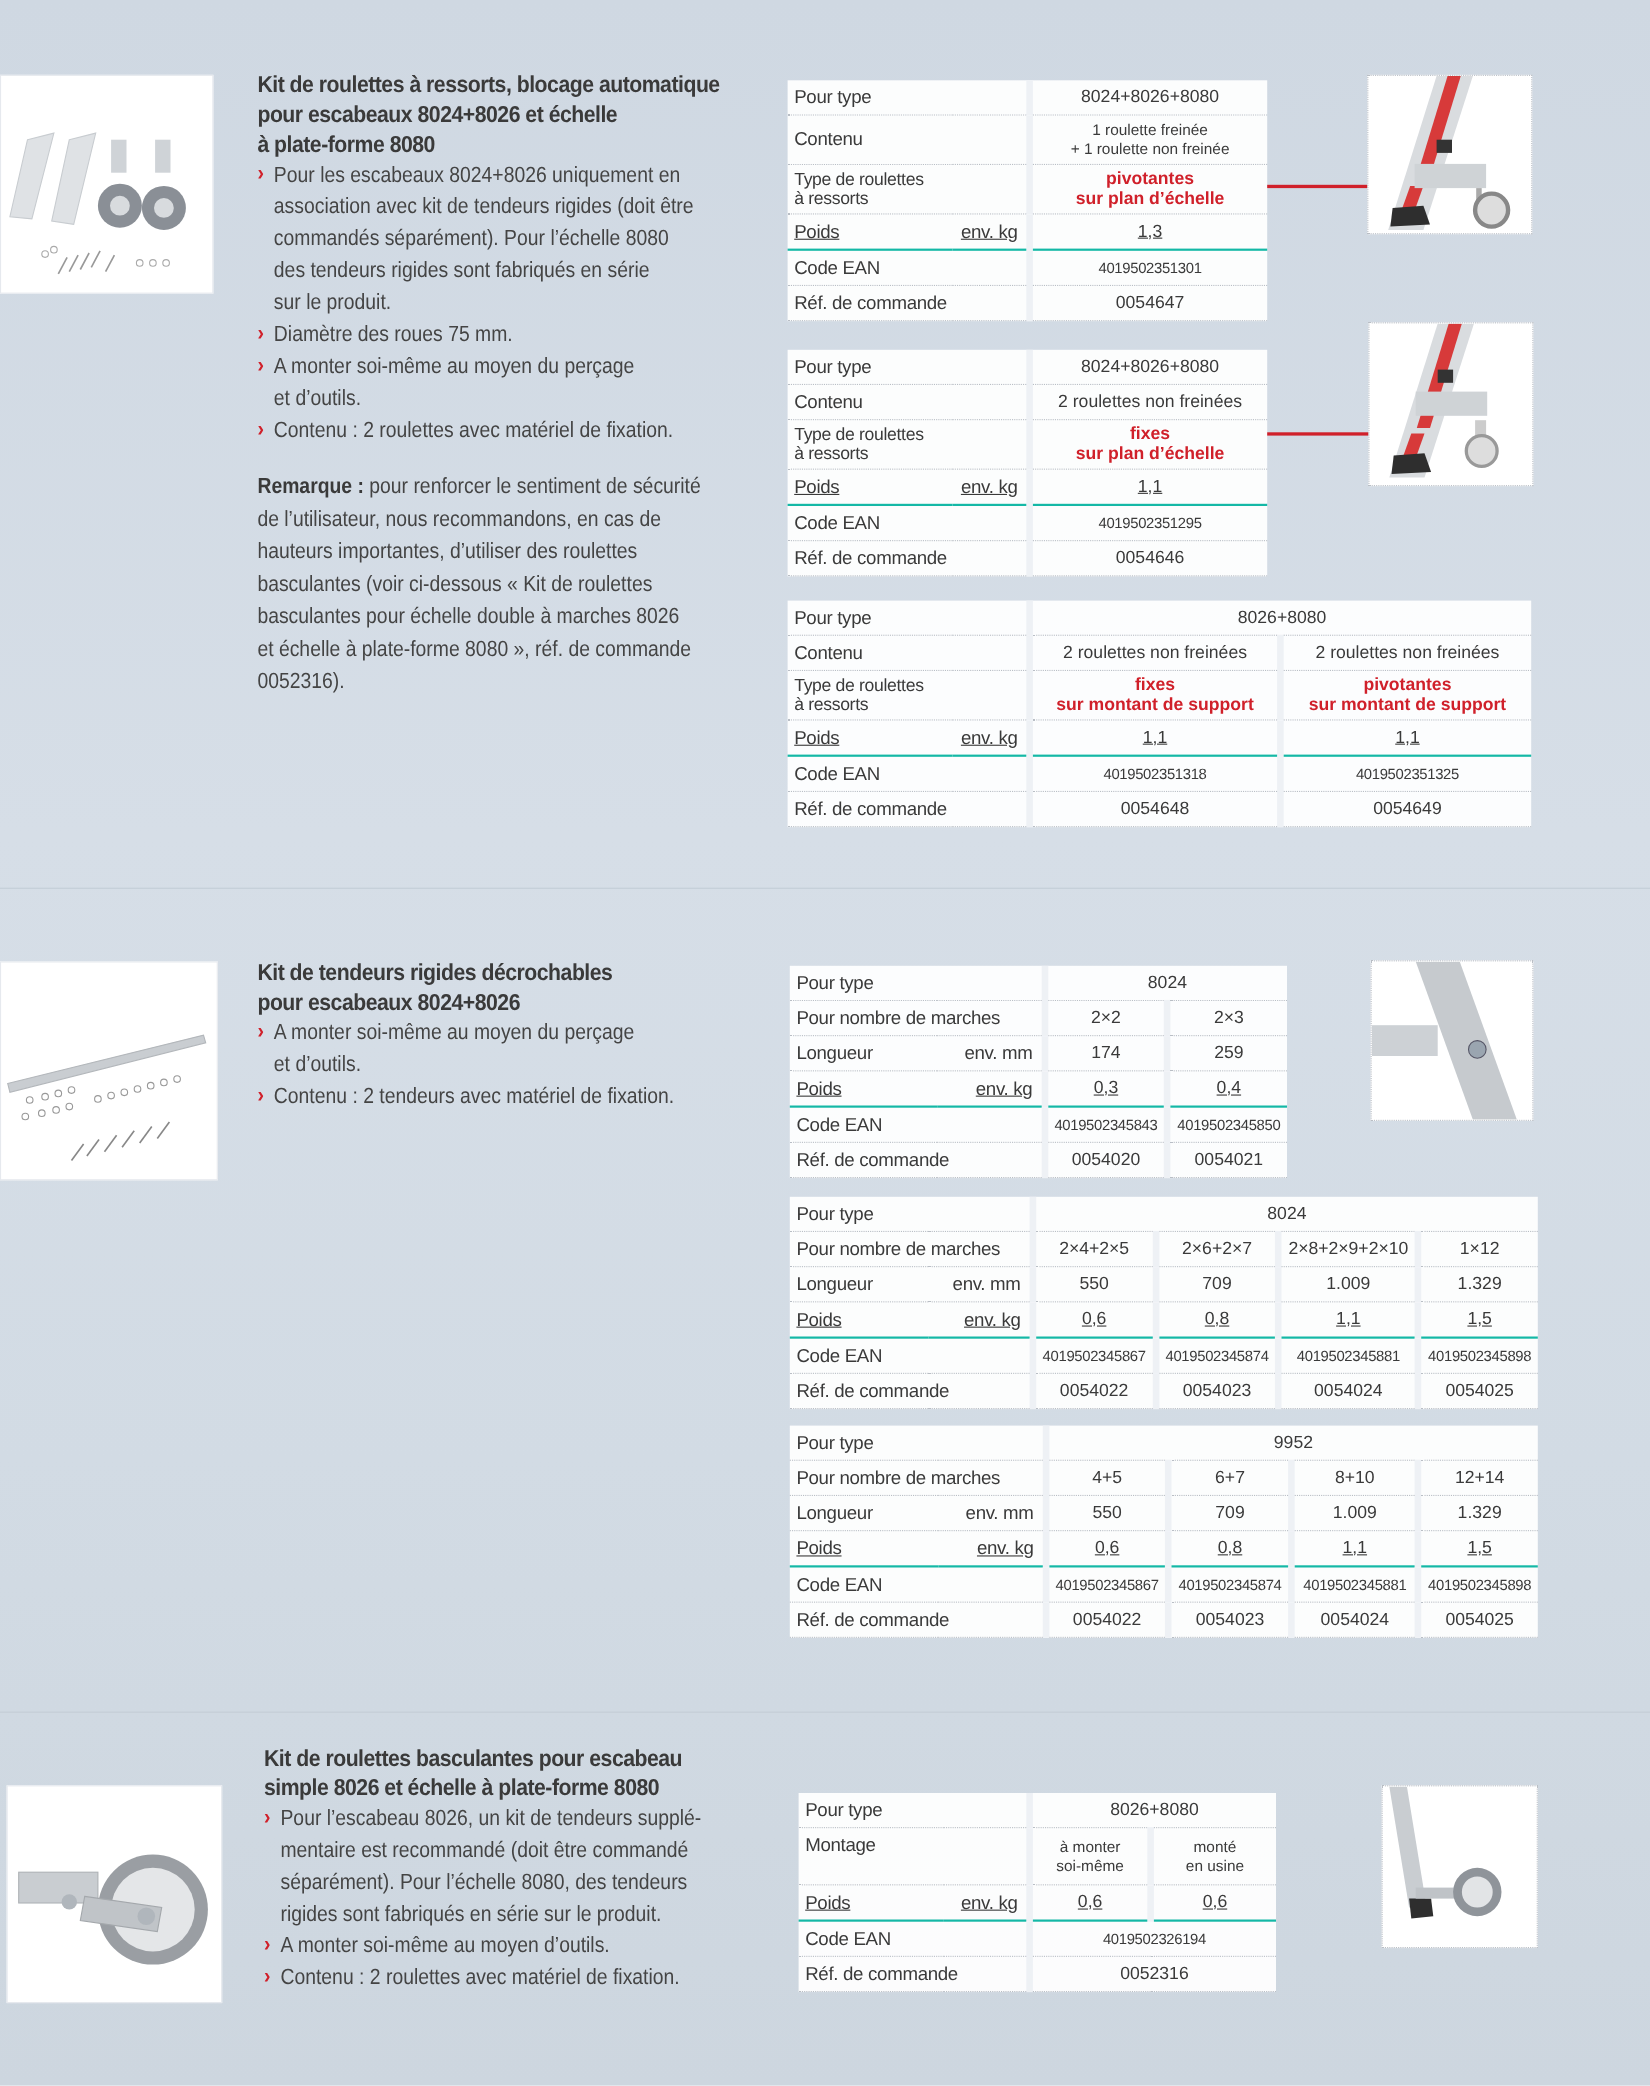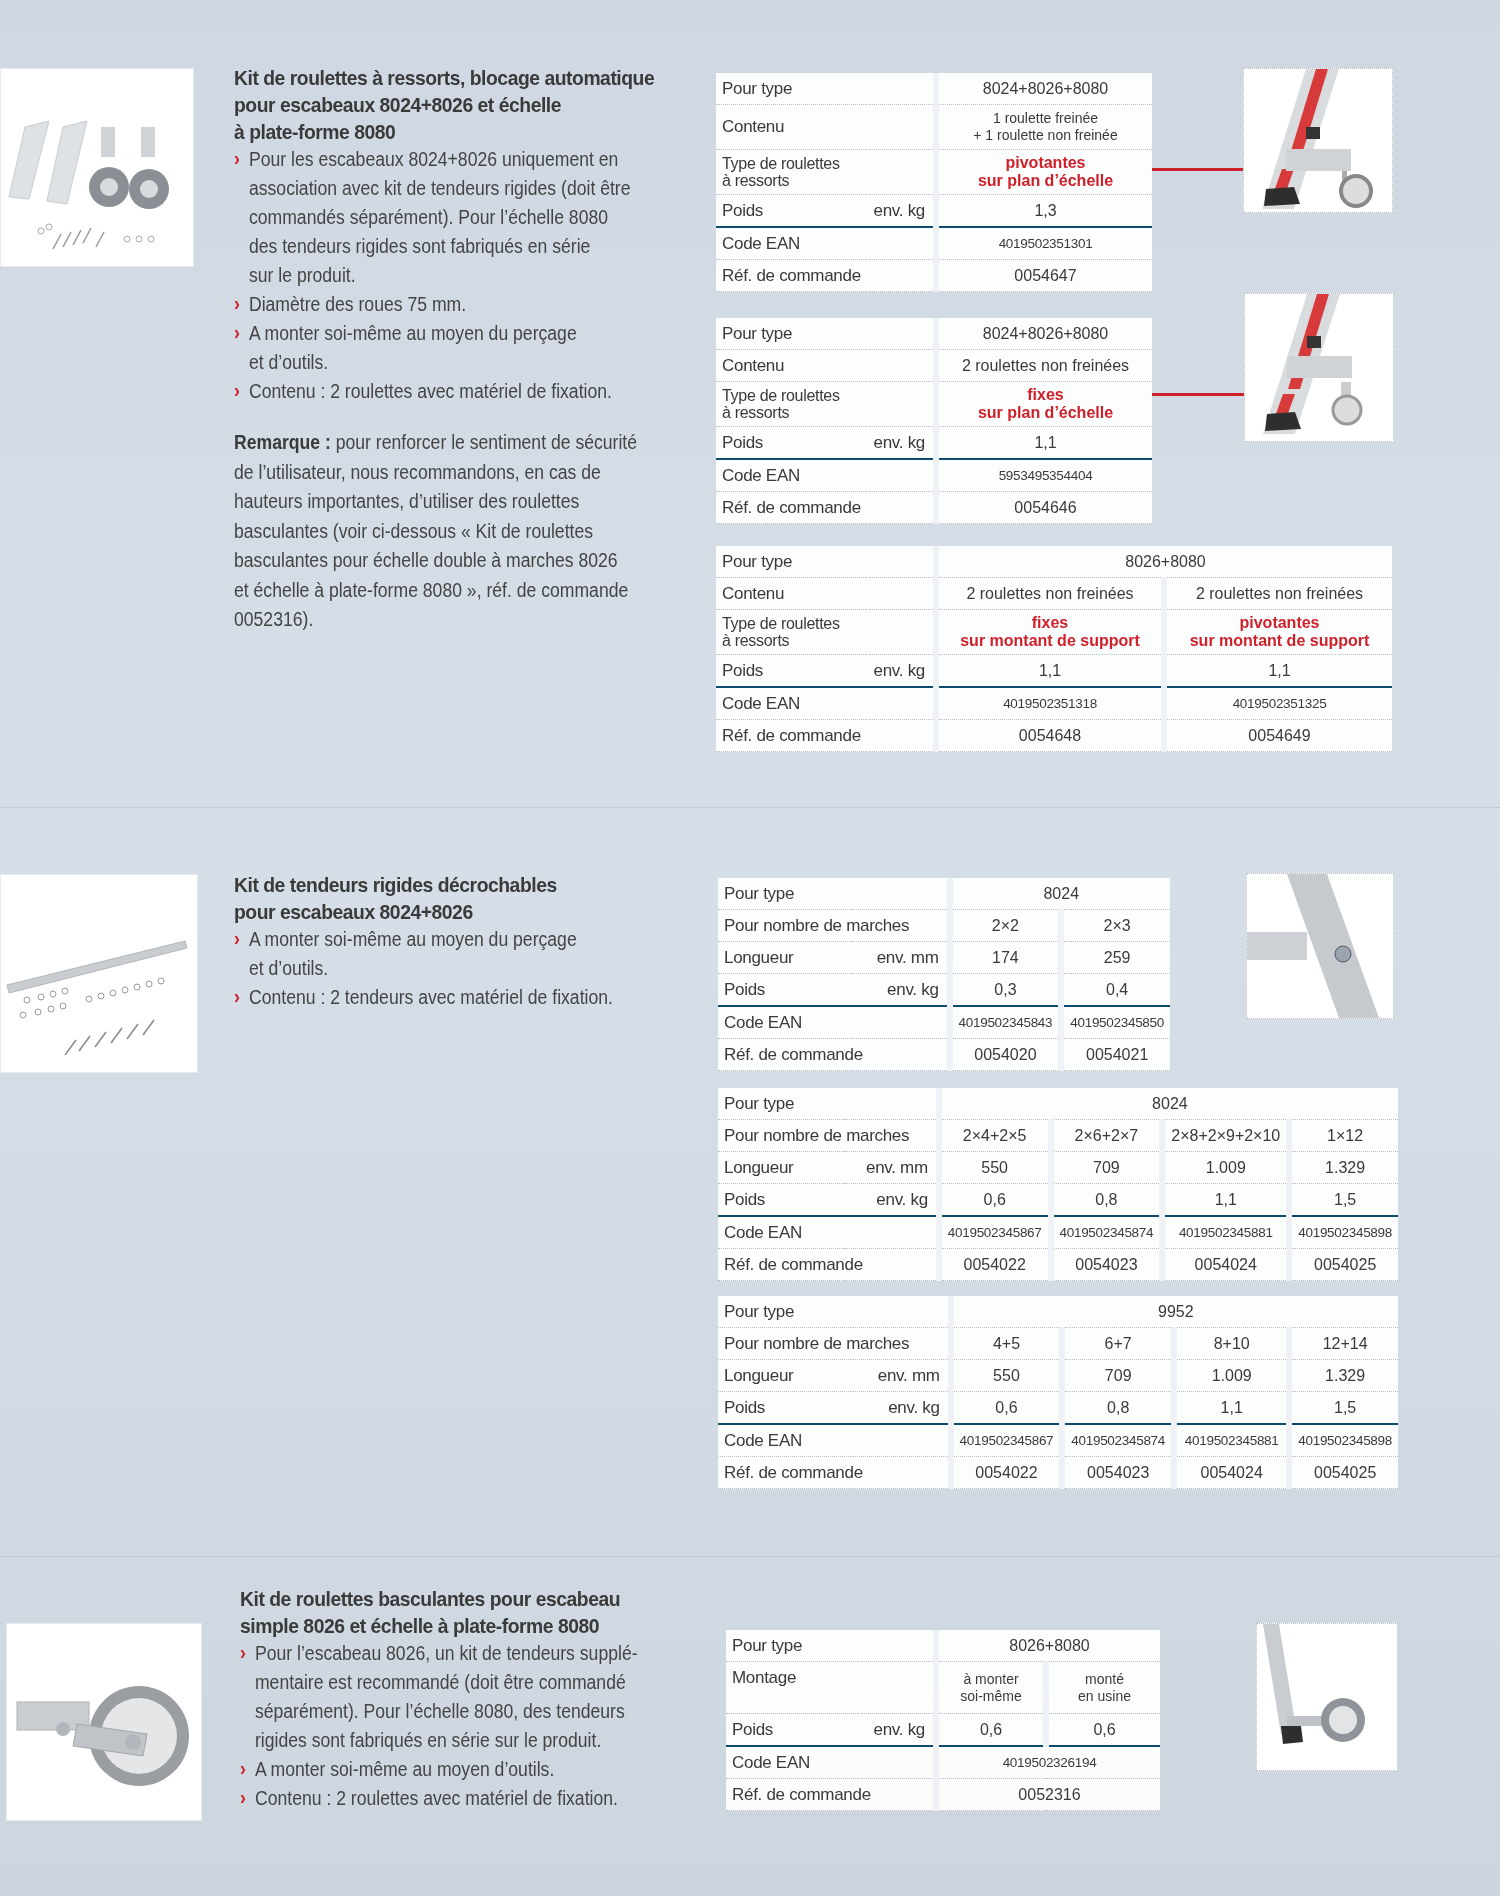--- a/index.html
+++ b/index.html
@@ -34,21 +34,21 @@
     font-family:"Liberation Sans", sans-serif; font-size:16px; color:#3a3a3a;
   }
   table.spec td {
     border-bottom:1px dotted #b9bec5; padding:0 6px; height:31px; vertical-align:middle;
     white-space:nowrap;
   }
   table.spec td.lbl { font-size:17px; letter-spacing:-0.3px; }
   table.spec td.unit { text-align:right; font-size:17px; padding-right:8px; letter-spacing:-0.3px; }
   table.spec td.val { text-align:center; border-left:6px solid #eef1f5; }
   table.spec td.ean { font-size:13.5px; letter-spacing:-0.3px; }
-  table.spec tr.weight td { border-bottom:2px solid #0c4a6e; }
+  table.spec tr.weight td { border-bottom:2px solid #14b8a6;text-decoration:underline; }
   table.spec td.red { color:#d0202a; font-weight:bold; font-size:16px; line-height:18px; }
   table.spec td.small { font-size:14px; line-height:17px; }
   table.spec tr.tall td { height:44px; }
   .connector { position:absolute; height:3px; background:#d0202a; }
   .connector .dot { position:absolute; right:-7px; top:-6px; width:14px; height:14px; border-radius:50%; background:#d0202a; }
   .photo { position:absolute; background:#fff; border:1px dotted #b9bec5; overflow:hidden; }
 </style>
 </head>
 <body>
 
@@ -187,21 +187,21 @@
           <div>sur plan d’échelle</div>
         </td>
       </tr>
   <tr class="weight">
         <td class="lbl">Poids</td>
         <td class="unit">env. kg</td>
         <td class="val">1,1</td>
       </tr>
   <tr>
         <td class="lbl" colspan="2">Code EAN</td>
-        <td class="val ean">5953495354404</td>
+        <td class="val ean">4019502351295</td>
       </tr>
   <tr>
         <td class="lbl" colspan="2">Réf. de commande</td>
         <td class="val">0054646</td>
       </tr>
 </tbody>
   </table>
 
 <table class="spec" style="left:716px;top:546px;width:676px;">
   <colgroup>

